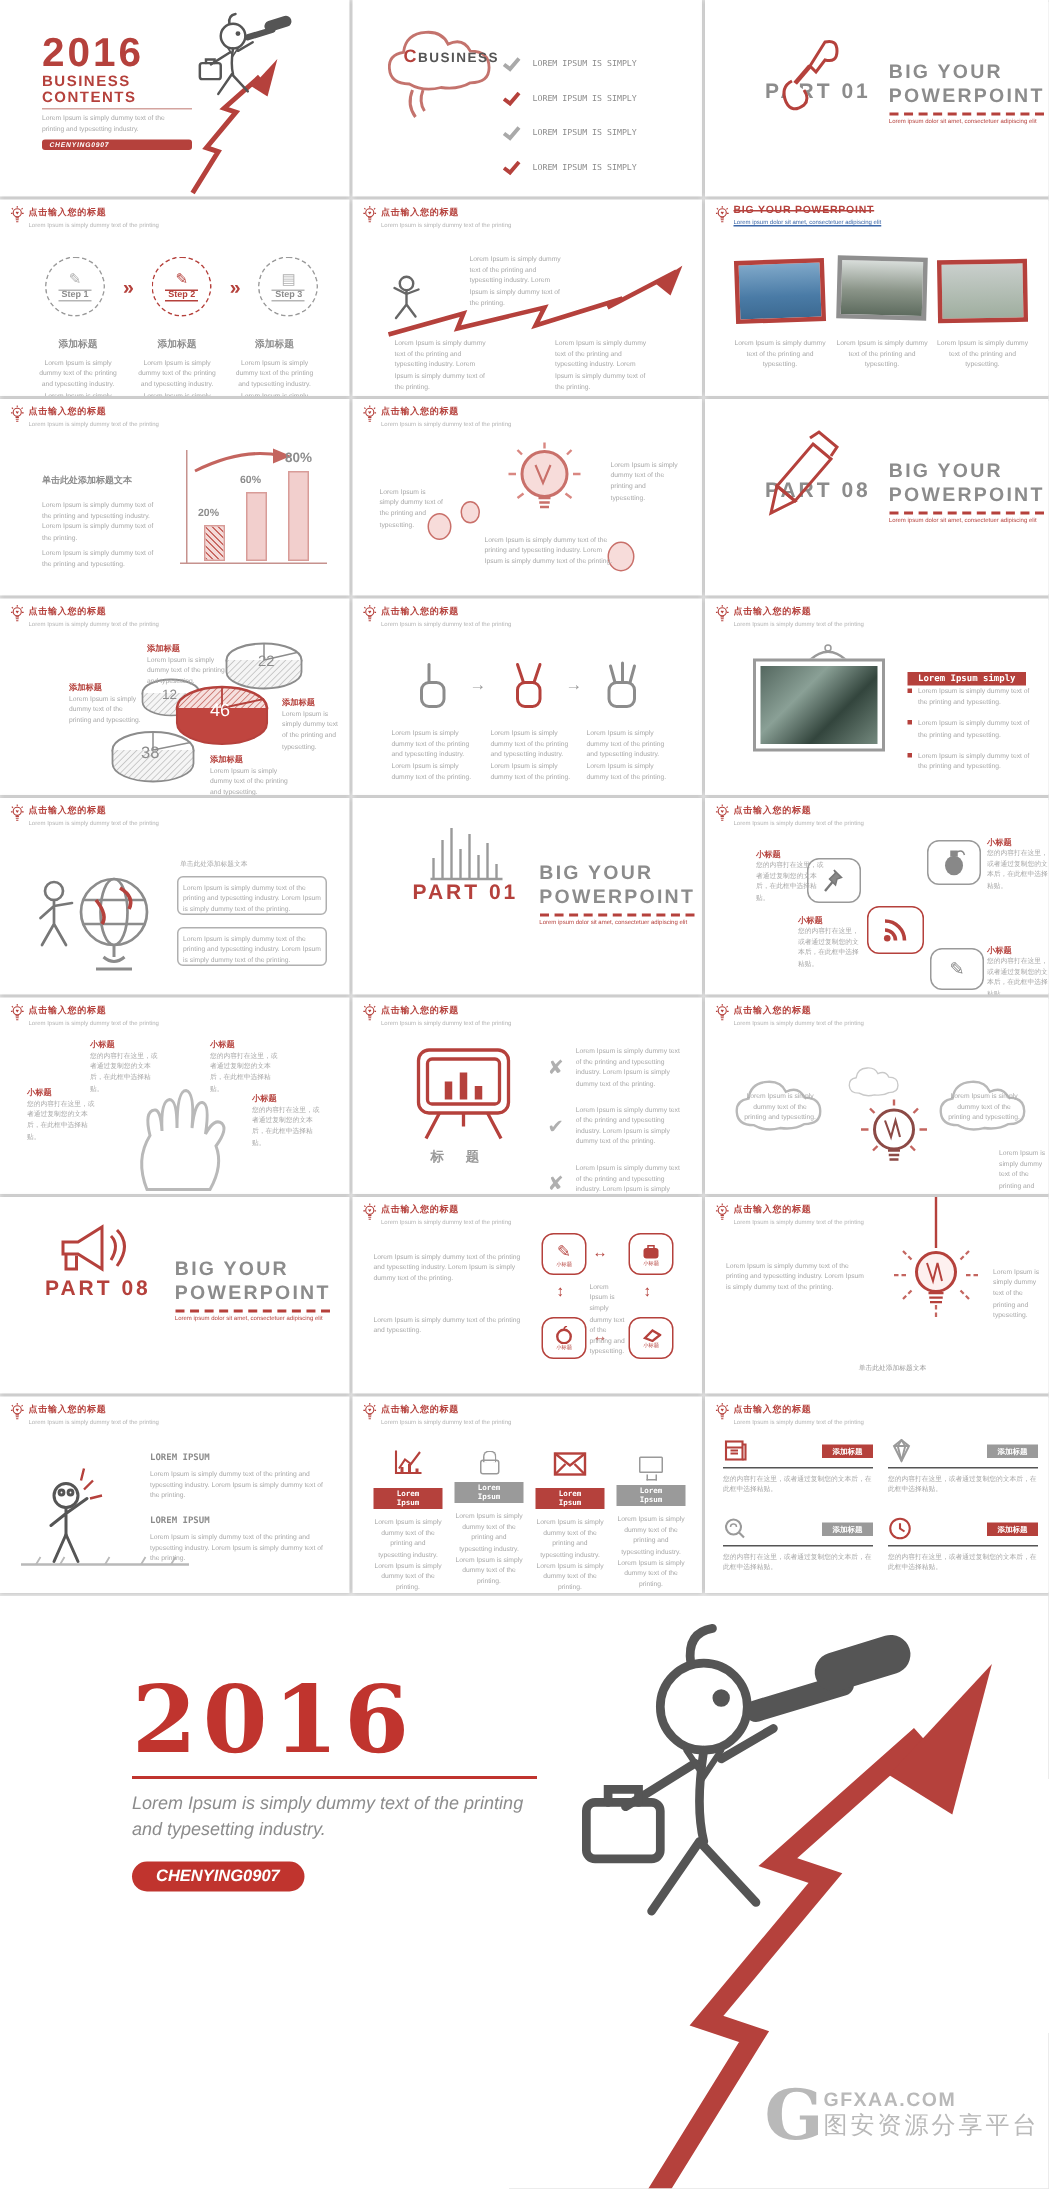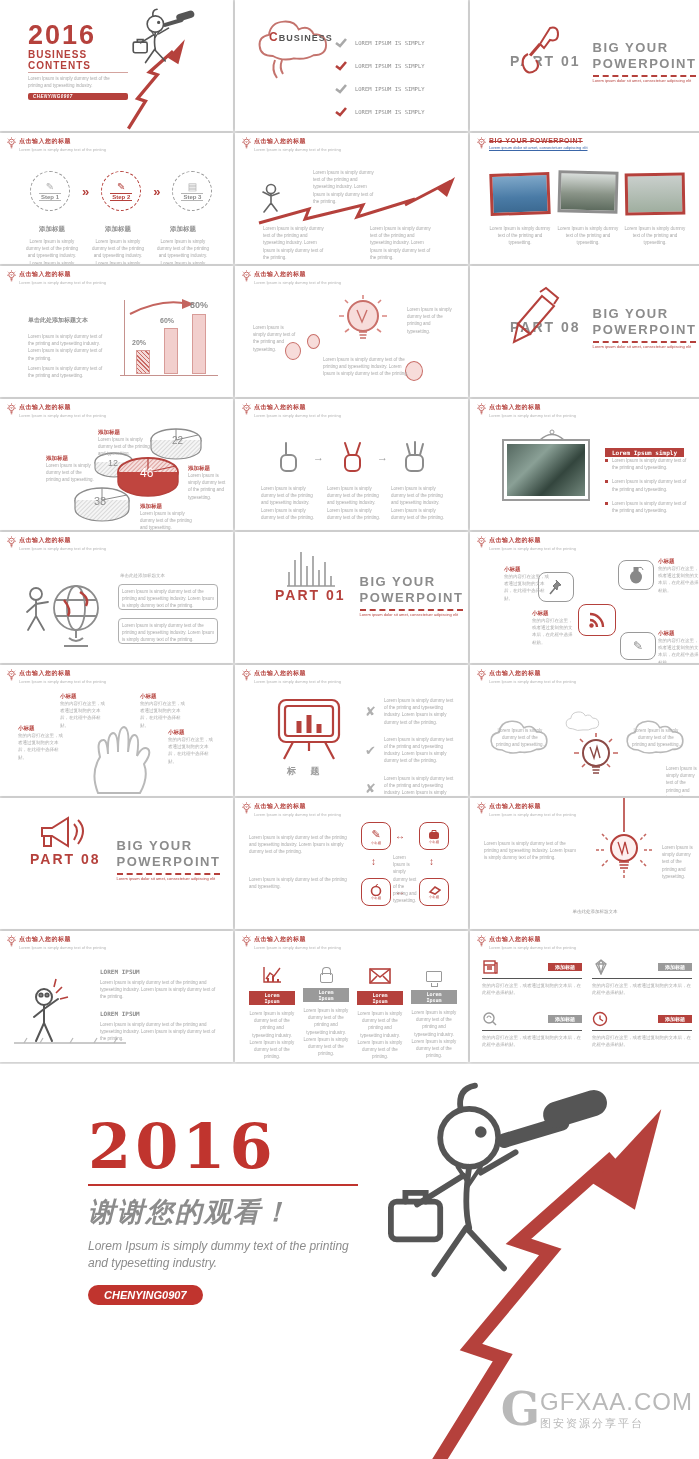--- a/index.html
+++ b/index.html
@@ -46,22 +46,22 @@
   .cyc-lab{font-size:3.5px;color:var(--red)}
   .glyph{color:#b0b0b0;font-size:13px;line-height:1}
   .final{position:relative;height:395px;background:#fff;margin-top:2px;overflow:hidden}
   .fin-year{font-size:62px;font-weight:700;color:#c0342e;letter-spacing:4px;line-height:1;font-family:"DejaVu Serif",serif}
   .fin-rule{width:270px;border-top:2px solid #c0342e;margin:6px 0 8px}
   .fin-title{font-size:27px;color:#8c8c8c;font-weight:700;font-style:italic;letter-spacing:2px}
   .fin-sub{font-size:12px;color:#8c8c8c;font-style:italic;width:280px;line-height:1.45;margin-top:8px}
   .fin-badge{display:inline-block;background:#c0342e;color:#fff;font-style:italic;font-weight:700;font-size:11px;padding:4px 16px;border-radius:12px;margin-top:12px}
   .wm{position:absolute;right:6px;bottom:28px;display:flex;align-items:center;color:#b9b9b9}
   .wm-g{font-size:46px;font-weight:700;font-family:"DejaVu Serif",serif;line-height:.9}
-  .wm-brand{font-size:24px;font-weight:400;letter-spacing:1px}
-  .wm-tag{font-size:11px;letter-spacing:2px}
+  .wm-brand{font-size:13px;font-weight:700;letter-spacing:1px}
+  .wm-tag{font-size:16px;letter-spacing:2px}
 </style>
 </head>
 <body>
 
 <svg width="0" height="0" style="position:absolute">
   <defs>
     <pattern id="hg" width="3" height="3" patternTransform="rotate(45)" patternUnits="userSpaceOnUse">
         <rect width="3" height="3" fill="#f5f5f5"></rect>
         <line x1="0" y1="0" x2="0" y2="3" stroke="#bdbdbd" stroke-width="1"></line>
       </pattern>
@@ -900,21 +900,20 @@
 <div class="final">
   <svg class="abs" style="left:400px;top:40px" width="290" height="370">
       <use href="#zig"></use>
     </svg>
   <svg class="abs" style="left:330px;top:10px" width="290" height="290">
       <use href="#stickman"></use>
     </svg>
   <div class="abs" style="left:88px;top:52px">
     <div class="fin-year">2016</div>
     <div class="fin-rule"></div>
-    <div class="fin-title">谢谢您的观看！</div>
     <div class="fin-sub">Lorem Ipsum is simply dummy text of the printing and typesetting industry.</div>
     <div class="fin-badge">CHENYING0907</div>
   </div>
   <div class="wm">
     <span class="wm-g">G</span>
     <span>
       <div class="wm-brand">GFXAA.COM</div>
       <div class="wm-tag">图安资源分享平台</div>
     </span>
   </div>

